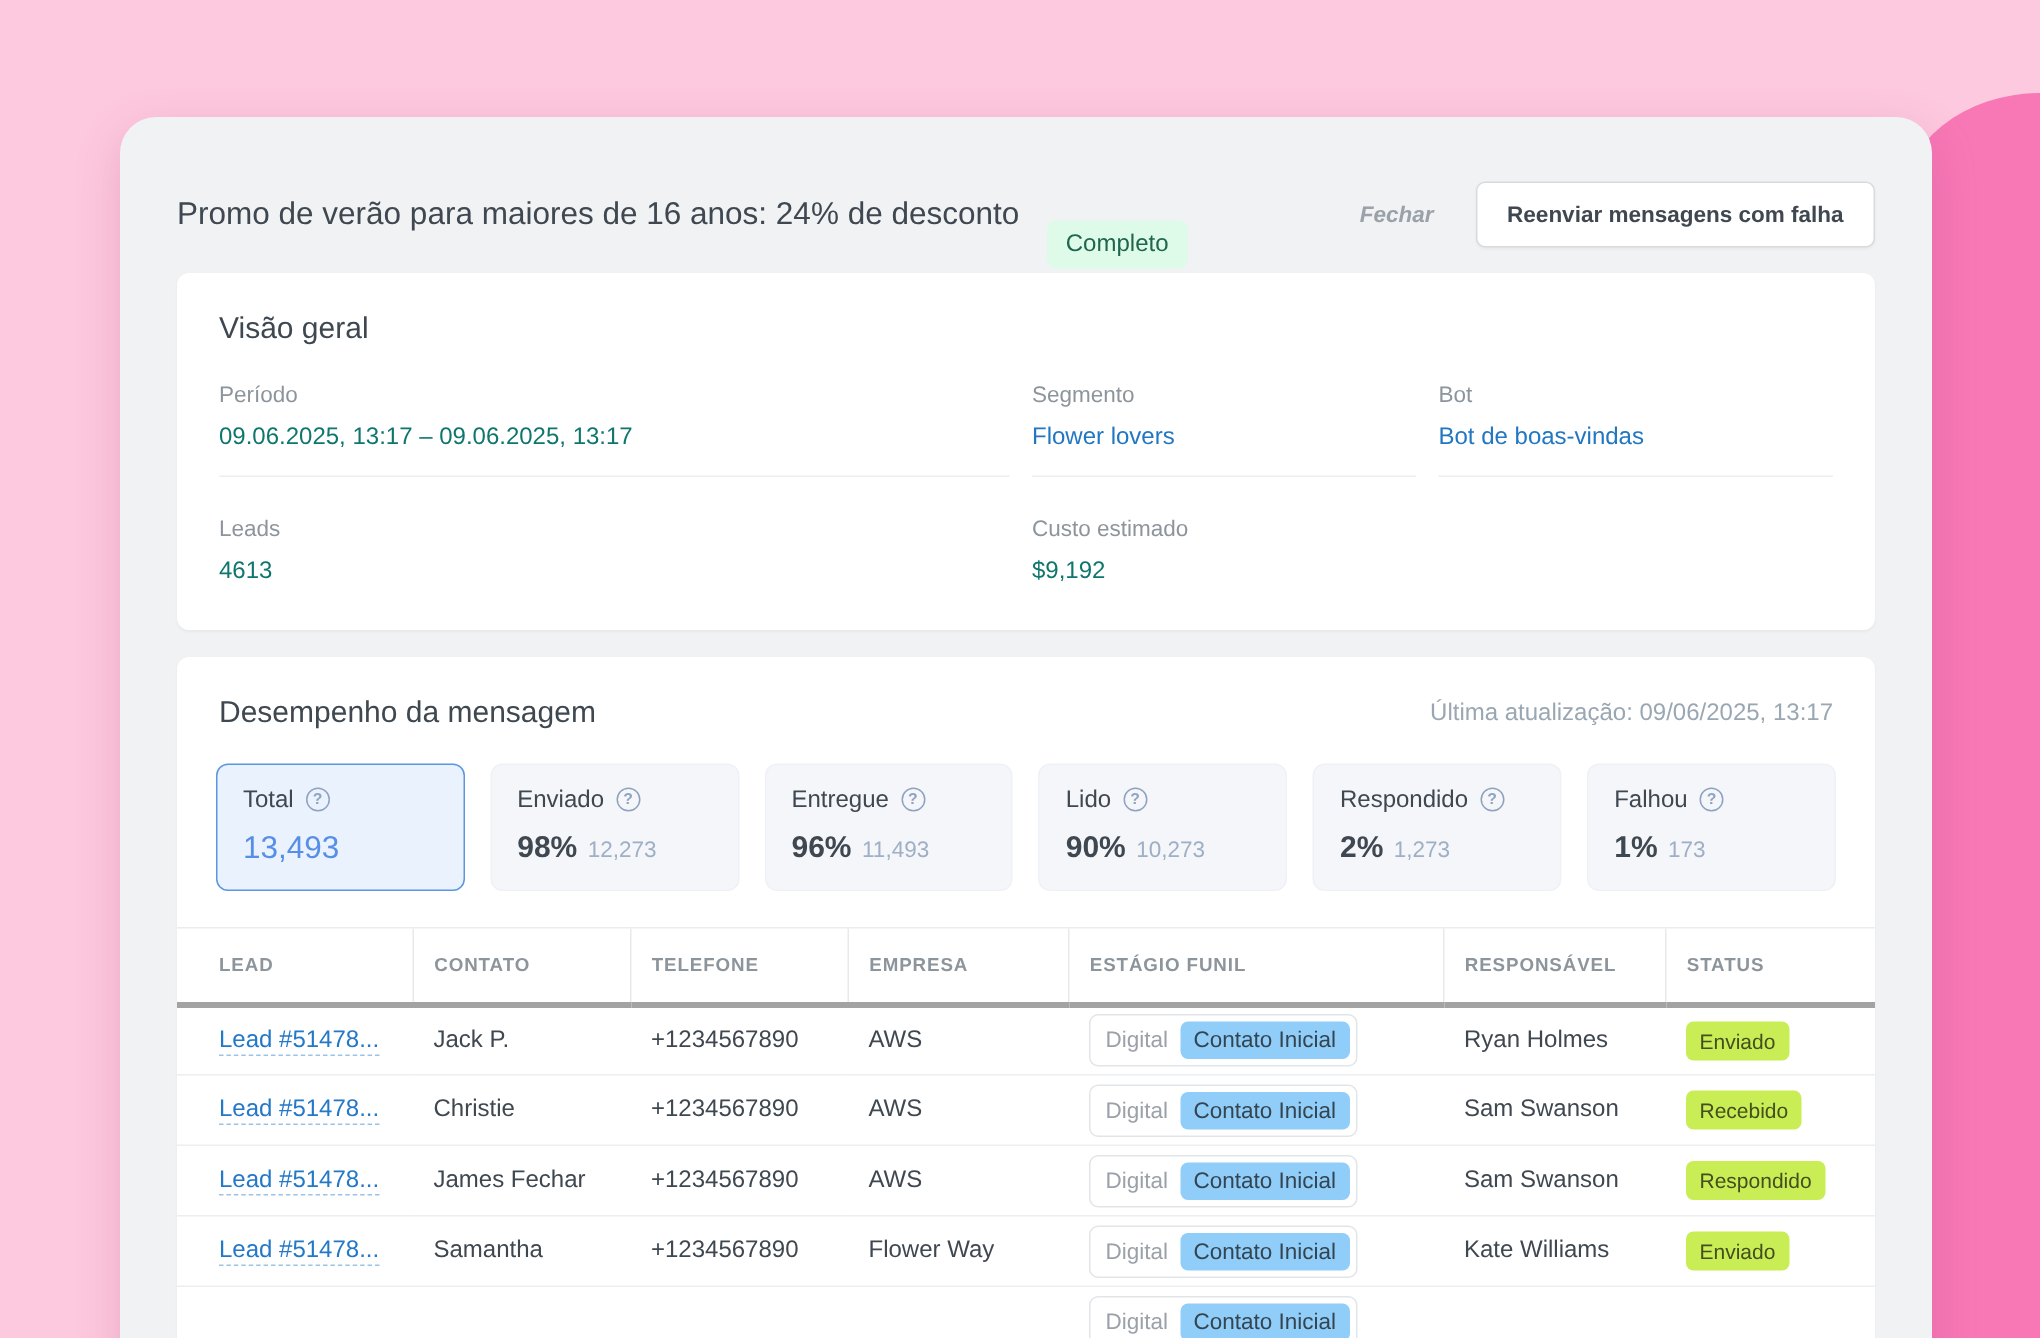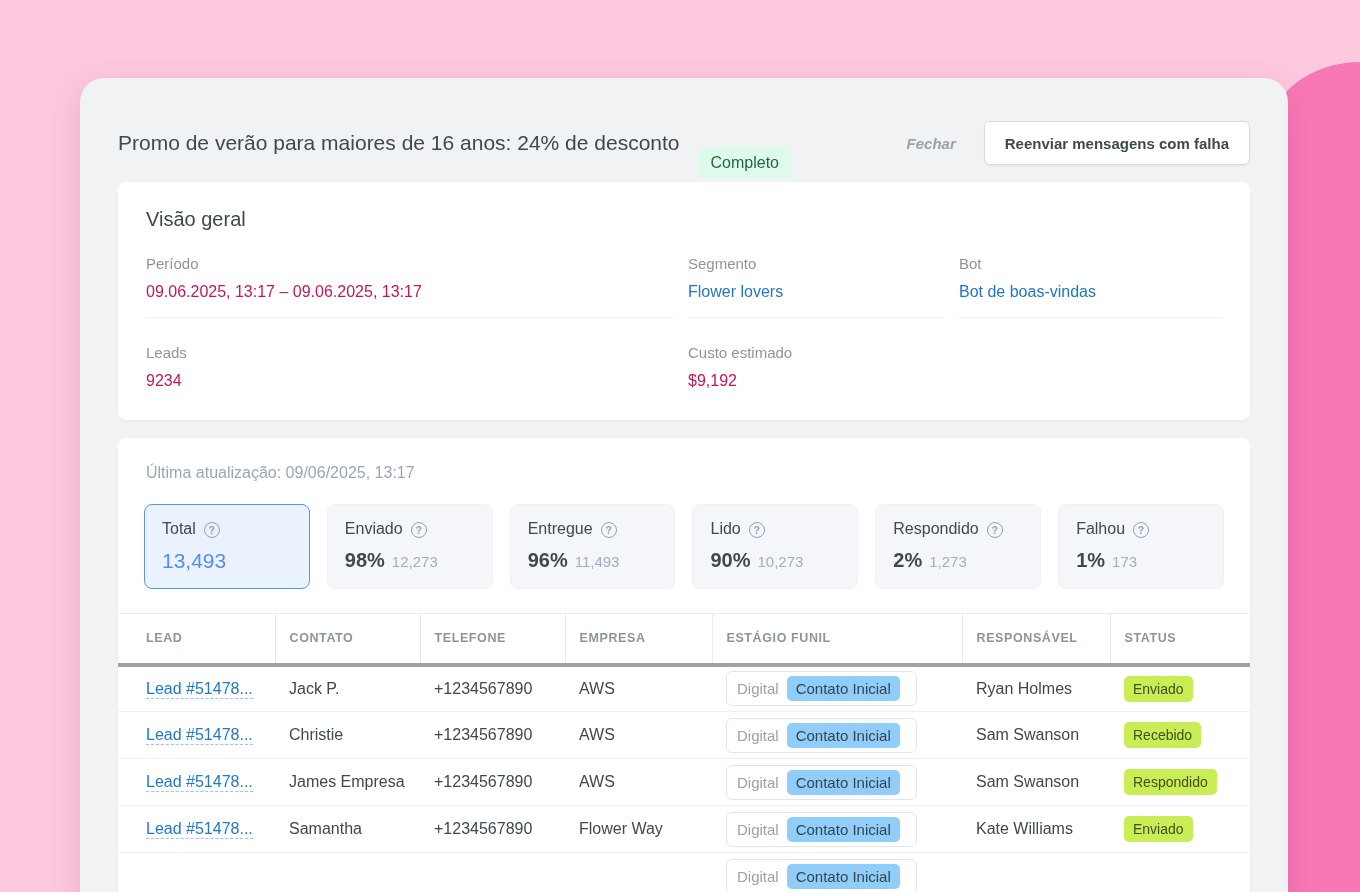--- a/index.html
+++ b/index.html
@@ -46,35 +46,35 @@
     background:#fff; border-radius:8px;
     box-shadow:0 1px 2px rgba(40,50,60,.05);
   }
   .overview-card { margin-top:14px; padding:26px 28px 30px; }
   .card-title { font-size:20px; font-weight:400; color:#3f4850; }
   .fields-grid {
     display:grid; grid-template-columns:527px 256px 1fr;
     column-gap:15px; row-gap:26px; margin-top:24px;
   }
   .field-label { font-size:15px; color:#8d959c; margin-bottom:11px; }
-  .field-value { font-size:16px; color:#be185d; display:flex; align-items:center; }
+  .field-value { font-size:16px; color:#0f766e; display:flex; align-items:center; }
   .field.bordered { border-bottom:1px solid #eceef0; padding-bottom:16px; }
   .link-value { color:#2177c2; cursor:pointer; }
   .wa-icon { width:20px; height:20px; margin-right:9px; flex:0 0 auto; }
   
   .perf-card { margin-top:18px; padding:26px 0 0; overflow:hidden; }
   .perf-header { display:flex; align-items:center; justify-content:space-between; padding:0 28px; }
   .last-update { font-size:16px; color:#9aa7b3; }
   .stats-row { display:flex; gap:17px; margin-top:22px; padding:0 26px; }
   .stat-card {
     flex:1; border-radius:8px; padding:15px 17px;
     background:#f4f6fa; border:1px solid #eef1f6; cursor:pointer;
   }
   .stat-card.selected { background:#eaf2fd; border:1.5px solid #5b96e0; }
-  .stat-label-row { display:flex; align-items:flex-end; gap:8px; font-size:16px; color:#3f4850; }
+  .stat-label-row { display:flex; align-items:flex-start; gap:8px; font-size:16px; color:#3f4850; }
   .help-icon {
     width:16px; height:16px; border:1.2px solid #8fa3c0; border-radius:50%;
     color:#8fa3c0; font-size:10.5px; font-weight:700;
     display:inline-flex; align-items:center; justify-content:center;
   }
   .stat-value-row { margin-top:11px; display:flex; align-items:baseline; gap:7px; }
   .stat-value { font-size:20px; font-weight:700; color:#3f4850; }
   .stat-card.selected .stat-value { color:#568ee8; font-weight:400; font-size:21px; }
   .stat-count { font-size:15px; color:#9fafc4; }
   
@@ -90,21 +90,21 @@
   tbody td { height:47px; border-bottom:1px solid #eceef0; font-size:16px; color:#3f4850; padding-left:14px; }
   tbody td:first-child { padding-left:28px; }
   .lead-link {
     color:#2478c8; cursor:pointer;
     border-bottom:1px dashed rgba(36,120,200,.45); padding-bottom:1px;
   }
   .lead-link:empty { border-bottom:none; }
   .funnel-pill {
     display:inline-flex; align-items:center; gap:8px;
     border:1px solid #e2e5e8; border-radius:6px; background:#fff;
-    padding:4px 16px 4px 10px;
+    padding:4px 4px 4px 10px;
   }
   .funnel-stage { font-size:15px; color:#9aa1a8; }
   .funnel-chip {
     background:#90cdf8; color:#344552; font-size:15px;
     border-radius:5px; padding:4px 9px;
   }
   .funnel-chip:empty, .status-chip:empty { display:none; }
   .status-chip {
     display:inline-block; background:#c9ee55; color:#454f1e;
     font-size:14px; border-radius:5px; padding:5px 9px;
@@ -134,31 +134,32 @@
       <div class="field bordered">
         <div class="field-label">Segmento</div>
         <div class="field-value link-value">Flower lovers</div>
       </div>
       <div class="field bordered">
         <div class="field-label">Bot</div>
         <div class="field-value link-value">Bot de boas-vindas</div>
       </div>
       <div class="field">
         <div class="field-label">Leads</div>
-        <div class="field-value">9234</div>
+        <div class="field-value">4613</div>
       </div>
       <div class="field">
         <div class="field-label">Custo estimado</div>
         <div class="field-value">$9,192</div>
       </div>
     </div>
   </div>
 
   <div class="white-card perf-card">
     <div class="perf-header">
+      <div class="card-title">Desempenho da mensagem</div>
       <div class="last-update">Última atualização: 09/06/2025, 13:17</div>
     </div>
 
     <div class="stats-row">
       <div class="stat-card selected">
         <div class="stat-label-row">
             <span>Total</span>
             <span class="help-icon">?</span>
           </div>
         <div class="stat-value-row">
@@ -259,21 +260,21 @@
           <td>AWS</td>
           <td><span class="funnel-pill">
                 <span class="funnel-stage">Digital</span>
                 <span class="funnel-chip">Contato Inicial</span>
               </span></td>
           <td>Sam Swanson</td>
           <td><span class="status-chip">Recebido</span></td>
         </tr>
         <tr>
           <td><span class="lead-link">Lead #51478...</span></td>
-          <td>James Empresa</td>
+          <td>James Fechar</td>
           <td>+1234567890</td>
           <td>AWS</td>
           <td><span class="funnel-pill">
                 <span class="funnel-stage">Digital</span>
                 <span class="funnel-chip">Contato Inicial</span>
               </span></td>
           <td>Sam Swanson</td>
           <td><span class="status-chip">Respondido</span></td>
         </tr>
         <tr>

